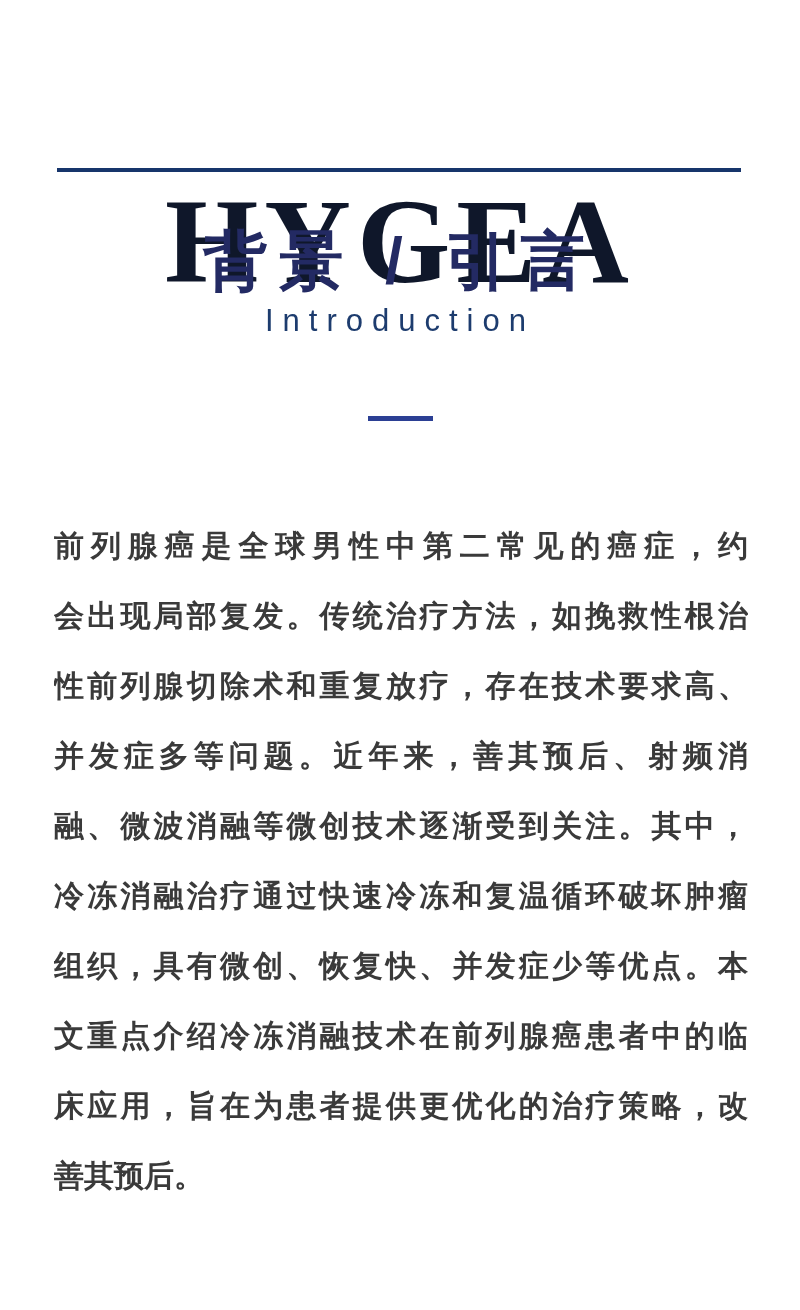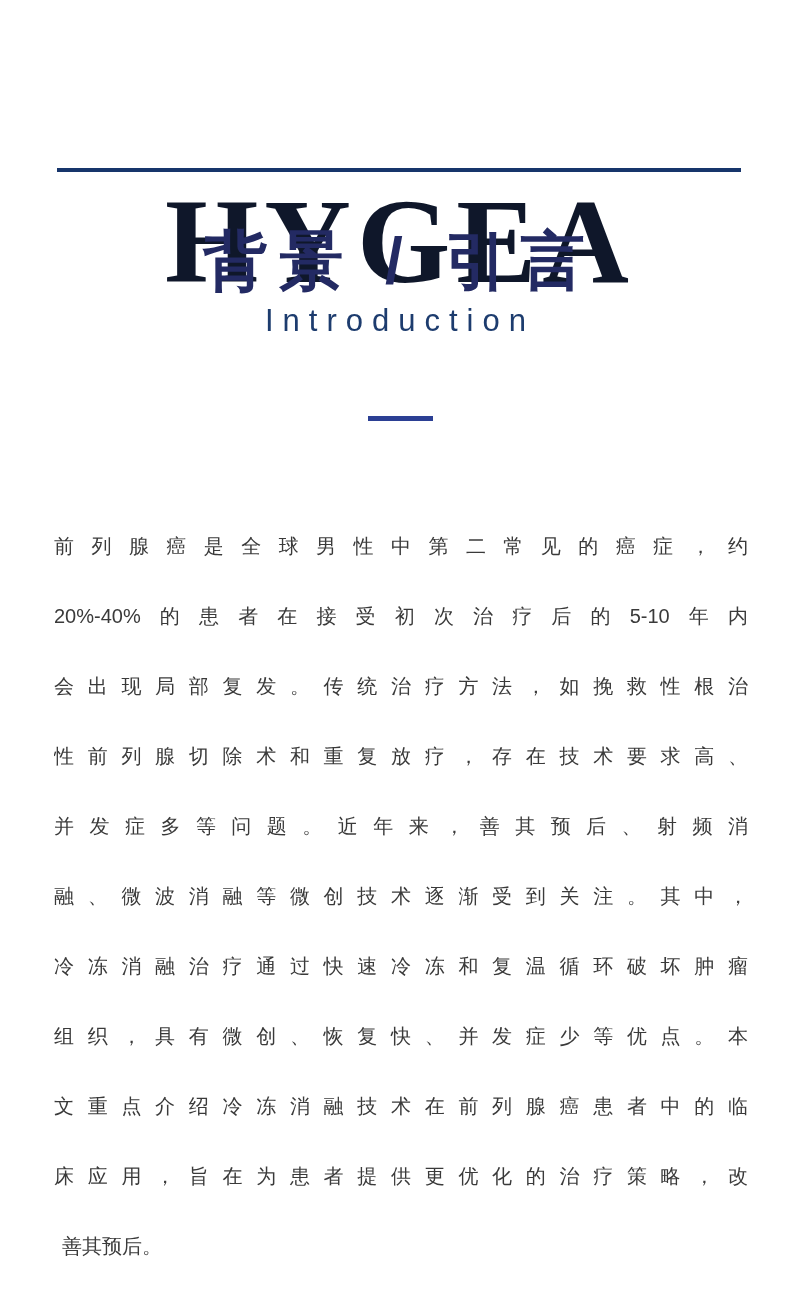--- a/index.html
+++ b/index.html
@@ -70,55 +70,53 @@
     left: 368px;
     top: 416px;
     width: 65px;
     height: 5px;
   }
   .article {
     position: absolute;
     left: 54px;
     top: 511px;
     width: 694px;
-    font-size: 20px;
+    font-size: 30px;
     line-height: 70px;
-    font-weight: 400;
+    font-weight: 700;
   }
   .article .line {
     text-align: justify;
     text-align-last: justify;
     text-justify: inter-ideograph;
     white-space: normal;
     height: 70px;
     overflow: hidden;
   }
   .article .line.last {
     text-align-last: left;
-    margin-left: 8px;
   }
 </style>
 </head>
 <body>
 
 <div id="page">
 
   <div class="top-rule" style="background-color: rgb(23, 53, 107);"></div>
 
   <div class="header">
     <div class="watermark" style="color: #0f172a;">HYGEA</div>
     <div class="page-title" style="color: rgb(35, 42, 99);">背景 / 引言</div>
     <div class="page-subtitle" style="color: rgb(29, 60, 110);">Introduction</div>
   </div>
 
   <div class="title-divider" style="background-color: rgb(43, 63, 148);"></div>
 
   <div class="article" style="color: rgb(58, 58, 58);">
     <div class="line">前列腺癌是全球男性中第二常见的癌症，约</div>
-    <div class="line">20%-40%的患者在接受初次治疗后的5-10年内</div>
     <div class="line">会出现局部复发。传统治疗方法，如挽救性根治</div>
     <div class="line">性前列腺切除术和重复放疗，存在技术要求高、</div>
     <div class="line">并发症多等问题。近年来，善其预后、射频消</div>
     <div class="line">融、微波消融等微创技术逐渐受到关注。其中，</div>
     <div class="line">冷冻消融治疗通过快速冷冻和复温循环破坏肿瘤</div>
     <div class="line">组织，具有微创、恢复快、并发症少等优点。本</div>
     <div class="line">文重点介绍冷冻消融技术在前列腺癌患者中的临</div>
     <div class="line">床应用，旨在为患者提供更优化的治疗策略，改</div>
     <div class="line last">善其预后。</div>
   </div>

